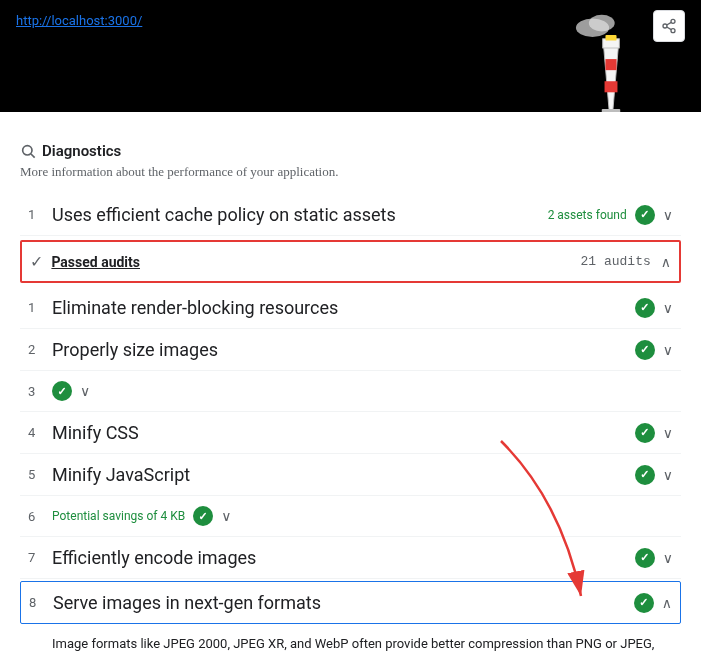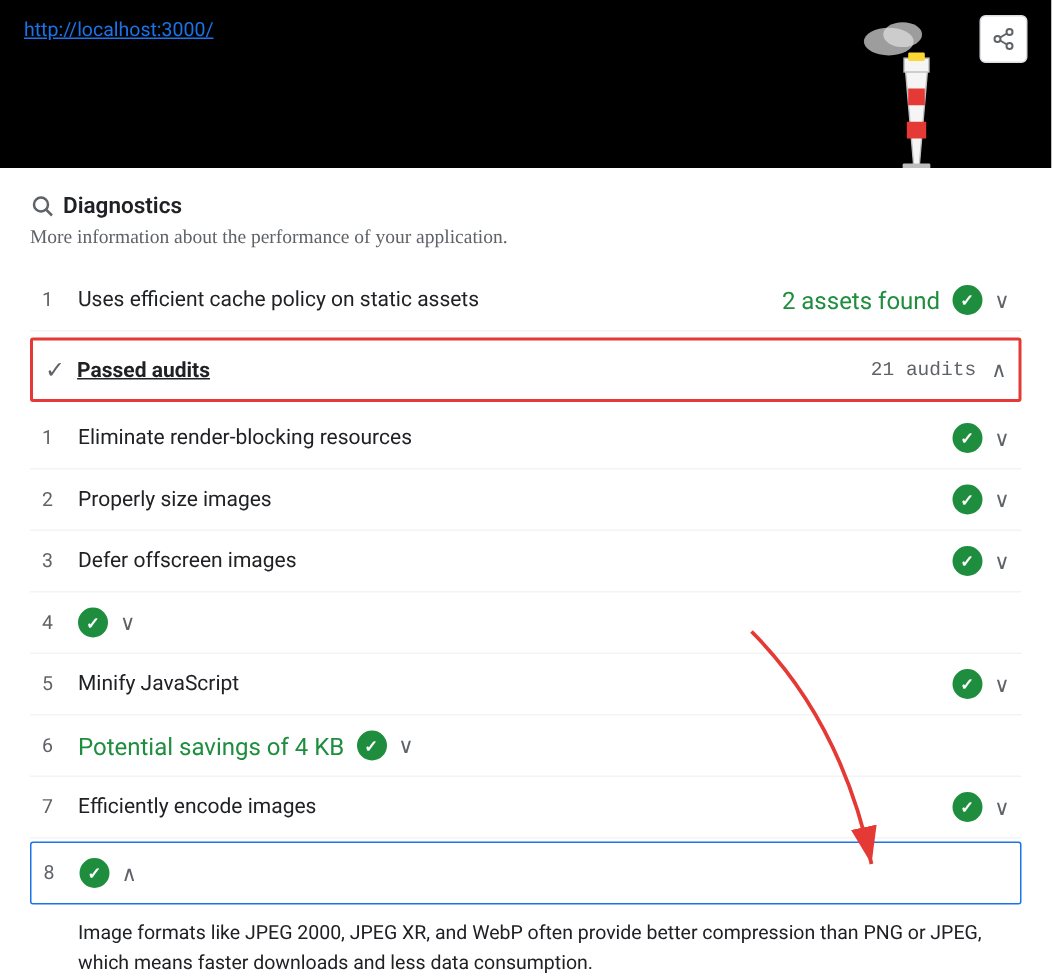--- a/index.html
+++ b/index.html
@@ -57,20 +57,21 @@
     .main-content {
       padding: 16px 20px;
     }
 
     
     .section-header {
       display: flex;
       align-items: center;
       gap: 6px;
       margin-bottom: 4px;
+      margin-top: 14px;
     }
     .section-title {
       font-size: 15px;
       font-weight: 600;
       color: #202124;
     }
     .section-desc {
       color: #5f6368;
       font-size: 13px;
       margin-bottom: 14px;
@@ -85,26 +86,26 @@
       border-bottom: 1px solid #f1f3f4;
       cursor: pointer;
     }
     .audit-number {
       color: #5f6368;
       font-size: 13px;
       min-width: 24px;
     }
     .audit-label {
       flex: 1;
-      font-size: 14px;
+      font-size: 18px;
       color: #202124;
     }
     .audit-meta {
       color: #1e8e3e;
-      font-size: 16px;
+      font-size: 12px;
       margin-right: 8px;
     }
     .audit-check {
       width: 20px;
       height: 20px;
       background: #1e8e3e;
       border-radius: 50%;
       display: flex;
       align-items: center;
       justify-content: center;
@@ -245,27 +246,27 @@
 
   <div class="audit-row">
     <span class="audit-number">2</span>
     <span class="audit-label">Properly size images</span>
     <div class="audit-check"></div>
     <span class="chevron">∨</span>
   </div>
 
   <div class="audit-row">
     <span class="audit-number">3</span>
-    <span class="audit-label">Defer offscreen images</span>
     <div class="audit-check"></div>
     <span class="chevron">∨</span>
   </div>
 
   <div class="audit-row">
     <span class="audit-number">4</span>
+    <span class="audit-label">Minify CSS</span>
     <div class="audit-check"></div>
     <span class="chevron">∨</span>
   </div>
 
   <div class="audit-row">
     <span class="audit-number">5</span>
     <span class="audit-label">Minify JavaScript</span>
     <div class="audit-check"></div>
     <span class="chevron">∨</span>
   </div>
@@ -280,20 +281,21 @@
   <div class="audit-row">
     <span class="audit-number">7</span>
     <span class="audit-label">Efficiently encode images</span>
     <div class="audit-check"></div>
     <span class="chevron">∨</span>
   </div>
 
   <div style="position:relative;">
     <div class="audit-row audit-row-highlighted">
       <span class="audit-number">8</span>
+      <span class="audit-label">Serve images in next-gen formats</span>
       <div class="audit-check"></div>
       <span class="chevron">∧</span>
     </div>
 
     <svg style="position:absolute; top:-160px; right:40px; pointer-events:none; z-index:10;" width="160" height="200" viewBox="0 0 160 200">
       <defs>
         <marker id="arrowhead" markerWidth="10" markerHeight="7" refX="10" refY="3.5" orient="auto">
           <polygon points="0 0, 10 3.5, 0 7" fill="#e53935"></polygon>
         </marker>
       </defs>

